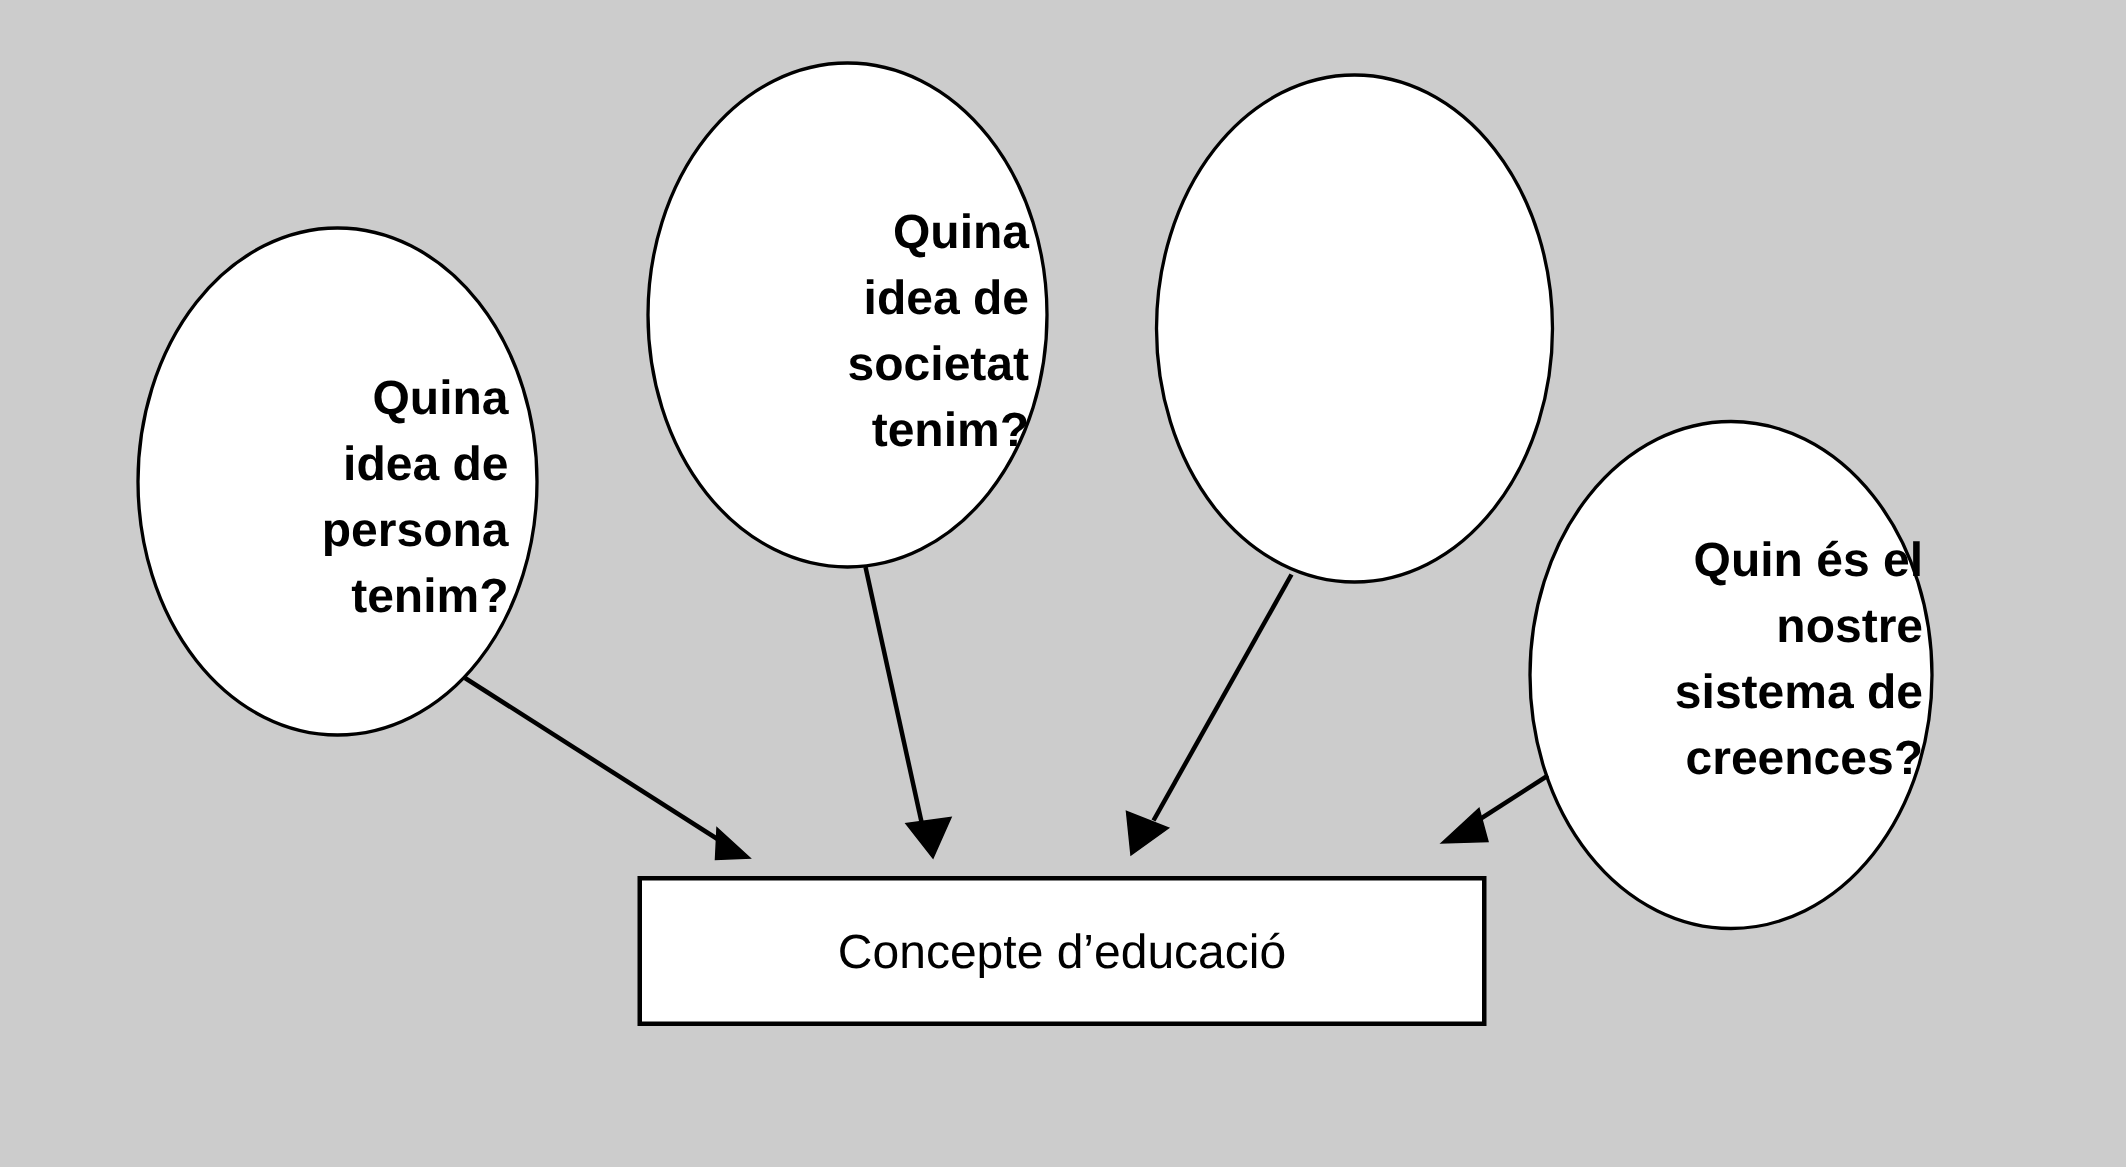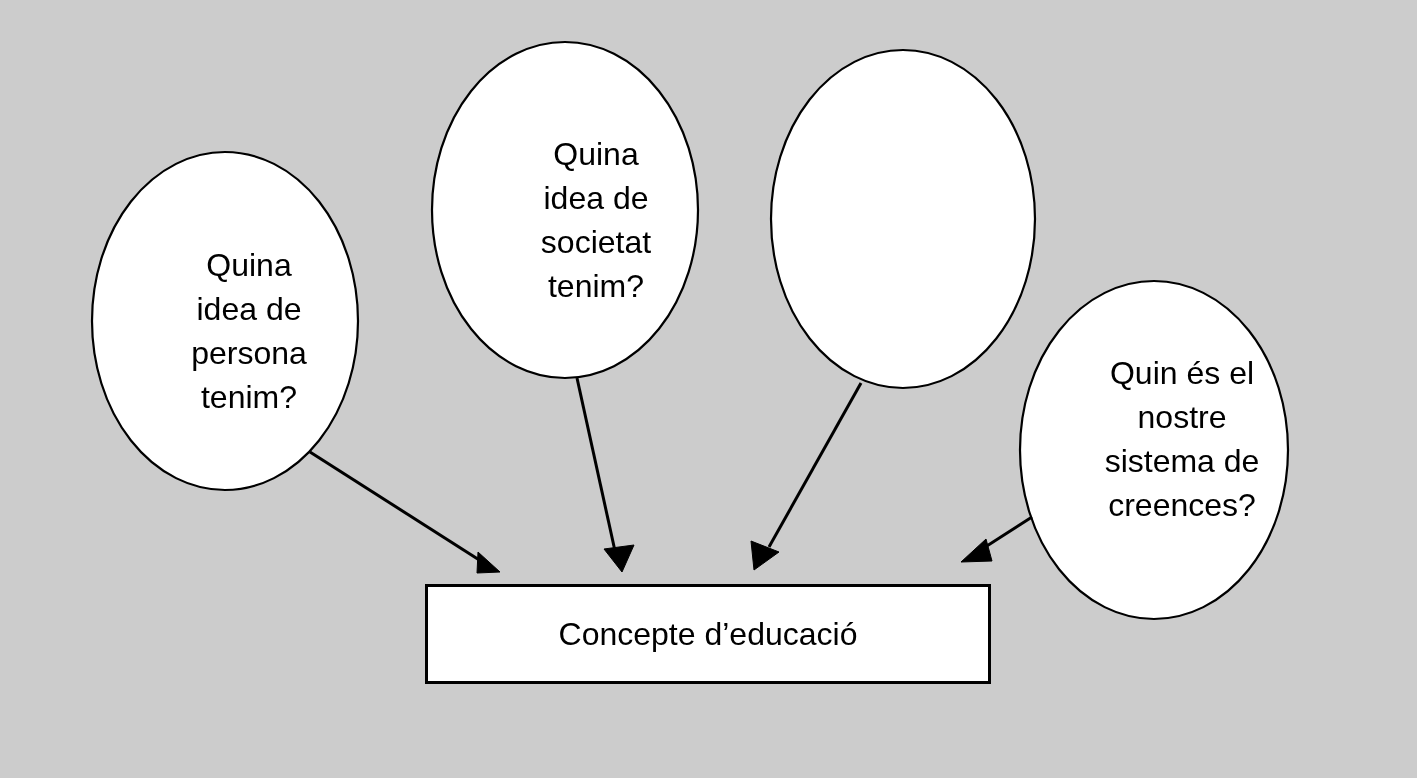--- a/index.html
+++ b/index.html
@@ -24,21 +24,21 @@
   }
   .node-text {
     position: absolute;
     font-family: "Liberation Sans", sans-serif;
     font-size: 32px;
     line-height: 44px;
     color: #000000;
     white-space: pre-line;
     letter-spacing: 0px;
   }
-  .node-text.left { text-align: center; }
+  .node-text.left { text-align: right; font-weight: bold; }
   .node-text.center { text-align: center; }
   .ellipse-label-1 { left: 159px; top: 243px; width: 180px; }
   .ellipse-label-2 { left: 506px; top: 132px; width: 180px; }
   .ellipse-label-3 { left: 824px; top: 126px; width: 200px; }
   .ellipse-label-4 { left: 1082px; top: 351px; width: 200px; }
   .box-label {
     left: 425px;
     top: 612px;
     width: 566px;
   }

